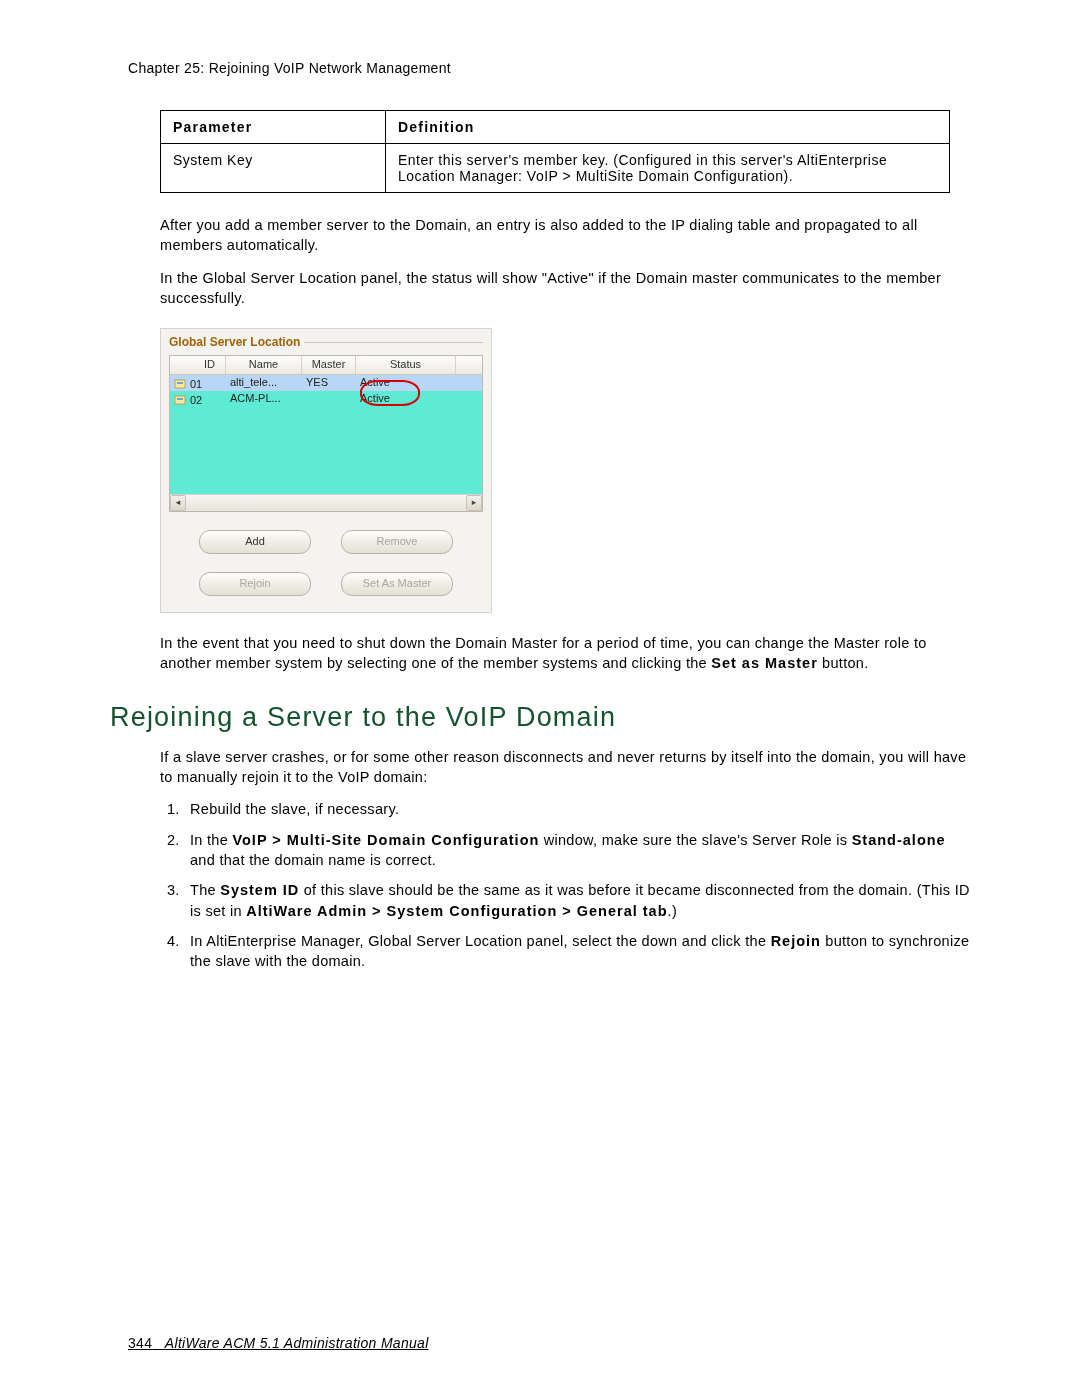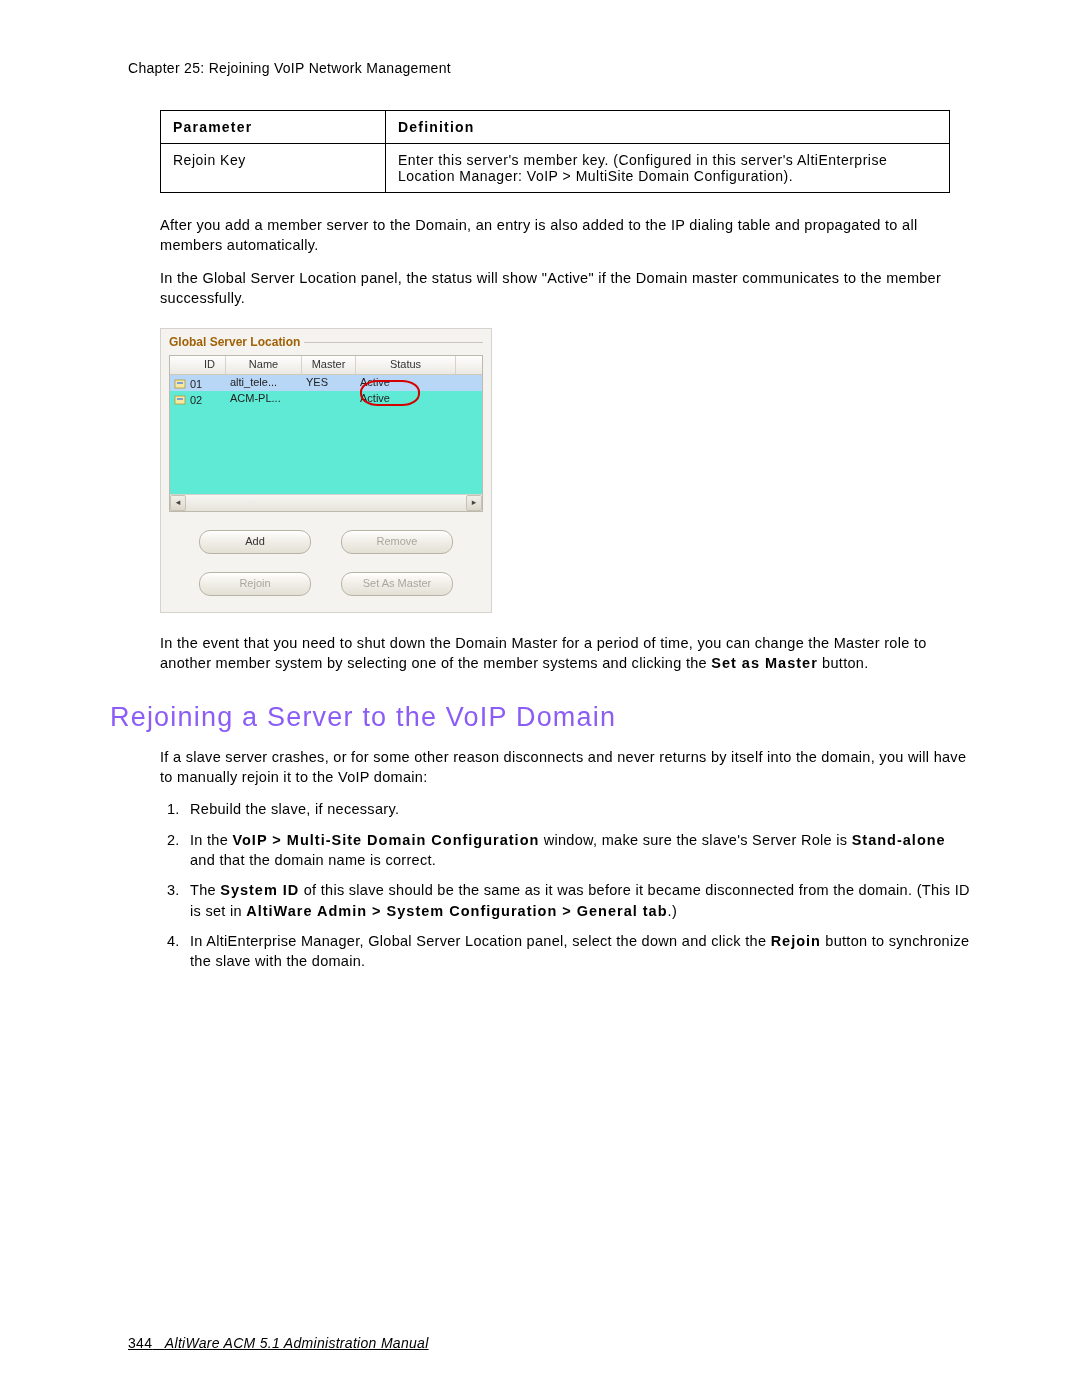--- a/index.html
+++ b/index.html
@@ -182,21 +182,21 @@
     box-shadow: inset 0 1px 0 #fff;
   }
   .pill-btn.disabled {
     color: #a9a79f;
   }
   .section-heading {
     font-size: 27px;
     letter-spacing: 1.2px;
     margin-top: 28px;
     margin-bottom: 14px;
-    color: #8b5cf6;
+    color: #14532d;
   }
   ol.rejoin-list {
     margin: 8px 0 0 50px;
     padding-left: 24px;
     font-size: 14.5px;
     letter-spacing: 0.3px;
   }
   ol.rejoin-list li {
     margin-bottom: 10px;
     line-height: 1.4;
@@ -218,21 +218,21 @@
 <div class="page">
   <div class="chapter-header">Chapter 25:  Rejoining VoIP Network Management</div>
 
   <table class="param-table">
     <tbody>
         <tr>
       <th class="param-col1">Parameter</th>
       <th class="param-col2">Definition</th>
     </tr>
     <tr>
-      <td>Rejoin Key</td>
+      <td>System Key</td>
       <td>Enter this server's member key. (Configured in this server's AltiEnterprise Location Manager: VoIP &gt; MultiSite Domain Configuration).</td>
     </tr>
   </tbody>
     </table>
 
   <div class="body-para">After you add a member server to the Domain, an entry is also added to the IP dialing table and propagated to all members automatically.</div>
   <div class="body-para">In the Global Server Location panel, the status will show "Active" if the Domain master communicates to the member successfully.</div>
 
   <div class="screenshot-panel">
     <div class="panel-title-wrap">

